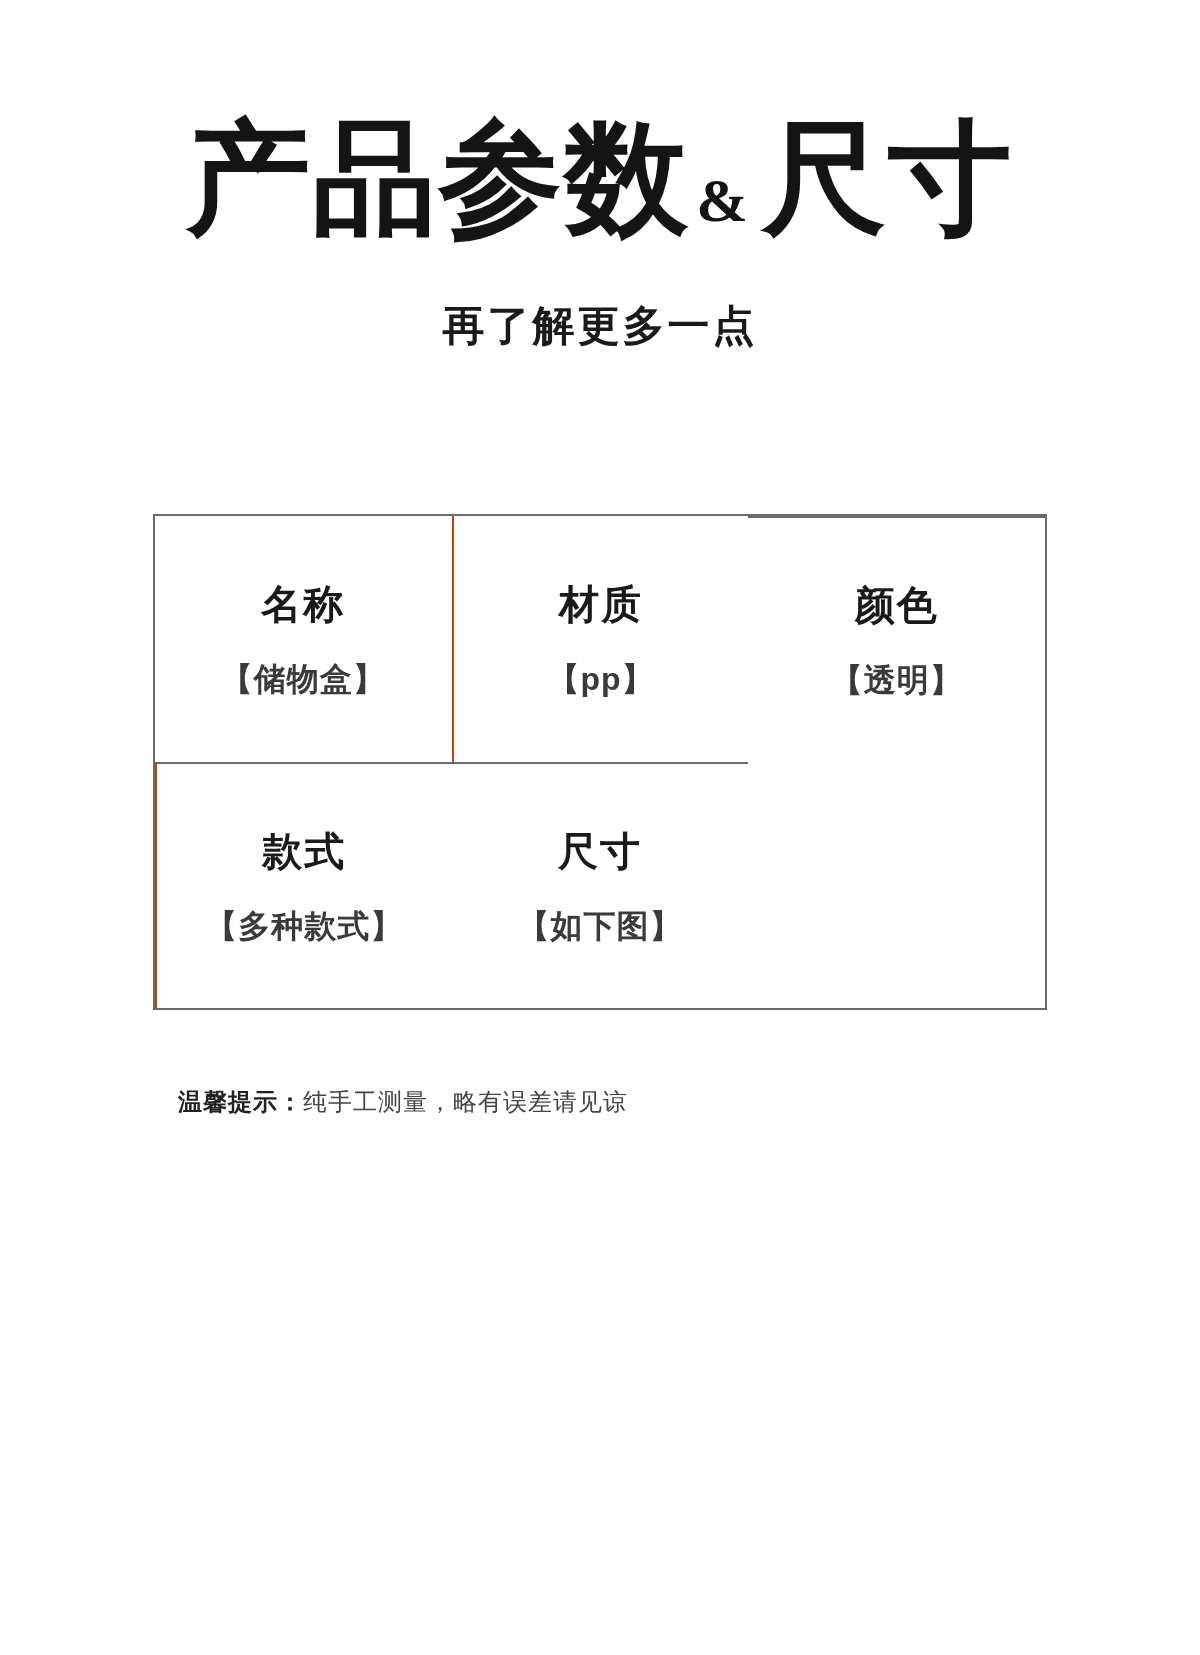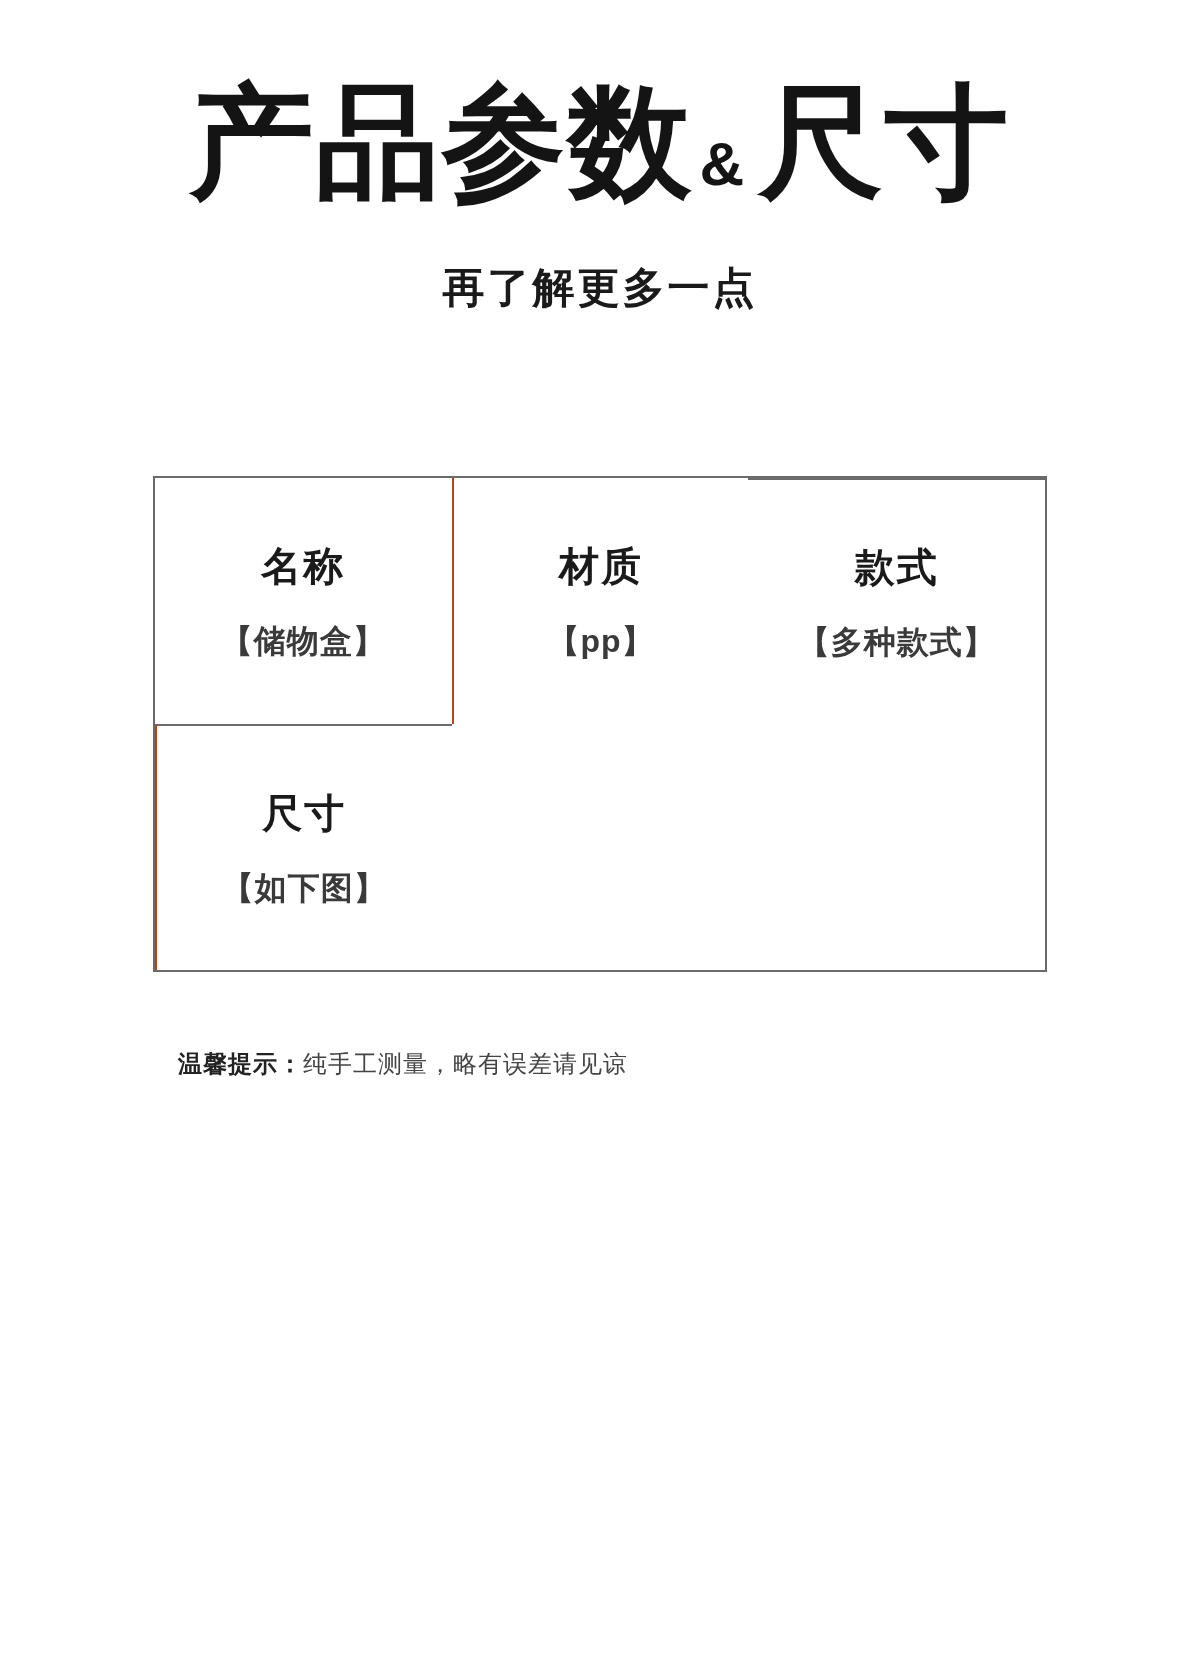--- a/index.html
+++ b/index.html
@@ -11,28 +11,29 @@
     position: relative;
     width: 1200px;
     height: 1655px;
     background: #ffffff;
     font-family: "Liberation Sans", "DejaVu Sans", sans-serif;
     color: #1a1a1a;
     overflow: hidden;
   }
   .title {
     margin: 0;
-    padding-top: 74px;
+    padding-top: 112px;
     text-align: center;
     font-size: 124px;
     line-height: 1.1;
     font-weight: 700;
     color: #141414;
     letter-spacing: 2px;
     white-space: nowrap;
+    font-family: Liberation Serif, serif;
   }
   .title .amp {
     font-size: 62px;
     font-weight: 700;
     margin: 0 12px 0 6px;
   }
   .subtitle {
     margin-top: 50px;
     text-align: center;
     font-size: 42px;
@@ -103,20 +104,24 @@
     <div class="cell">
       <div class="cell-label">名称</div>
       <div class="cell-value">【储物盒】</div>
     </div>
 
     <div class="cell">
       <div class="cell-label">材质</div>
       <div class="cell-value">【pp】</div>
     </div>
 
+    <div class="cell">
+      <div class="cell-label">颜色</div>
+      <div class="cell-value">【透明】</div>
+    </div>
 
     <div class="cell">
       <div class="cell-label">款式</div>
       <div class="cell-value">【多种款式】</div>
     </div>
 
 
     <div class="cell">
       <div class="cell-label">尺寸</div>
       <div class="cell-value">【如下图】</div>

